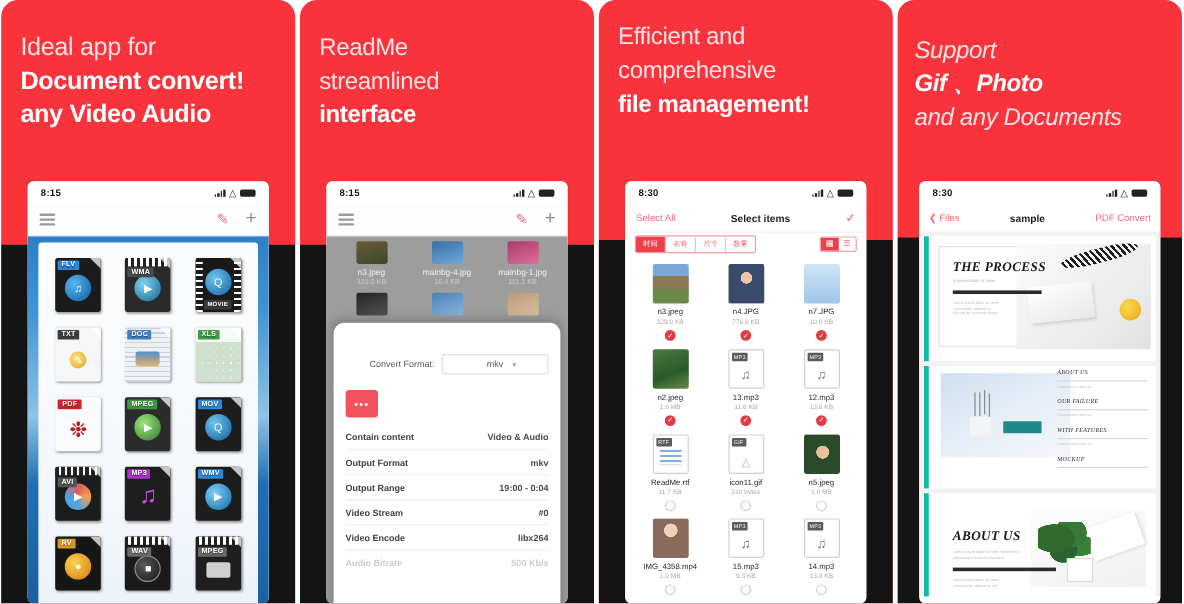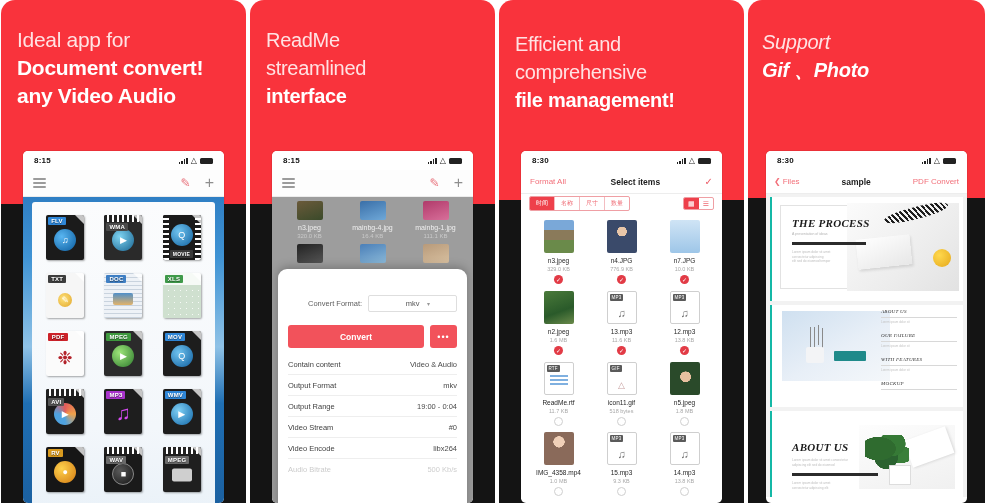--- a/index.html
+++ b/index.html
@@ -34,21 +34,21 @@
   }
   .headline .line {
     font-size: 21px;
     line-height: 28px;
     letter-spacing: -0.3px;
     white-space: nowrap;
   }
   .headline .light { font-weight: 400; color: #ffe2e3; }
   .headline .bold  { font-weight: 700; color: #ffffff; }
   .panel-2 .headline .line { font-size: 20px; }
-  .panel-3 .headline { padding-top: 30px; }
+  .panel-3 .headline { padding-top: 17px; }
   .panel-3 .headline .line { font-size: 20px; }
   .panel-4 .headline { padding-top: 28px; padding-left: 14px; }
   .panel-4 .headline .line { font-size: 20px; font-style: italic; }
 
   
   .phone {
     position: absolute;
     left: 22px; right: 22px;
     background: #ffffff;
     border-radius: 5px;
@@ -210,21 +210,21 @@
     display: flex; align-items: center; justify-content: center;
   }
   .btn-more {
     width: 27px; height: 23px; background: #f2525b; border-radius: 3px;
     color: #fff; font-size: 9px; letter-spacing: 1px;
     display: flex; align-items: center; justify-content: center;
   }
   .spec-row {
     display: flex; align-items: center; justify-content: space-between;
     height: 21px; border-bottom: 1px solid #eeeeee;
-    font-size: 7.5px; color: #3f3f3f;
+    font-size: 7.5px; color: #3f3f3f; font-weight: bold;
   }
   .spec-row .val { color: #4a4a4a; }
   .spec-row.first { margin-top: 6px; }
   .spec-row.cut { opacity: 0.28; border-bottom: none; }
 
   
   .sel-nav {
     height: 24px; display: flex; align-items: center;
     justify-content: space-between; padding: 0 9px;
     background: #fff; border-bottom: 1px solid #ededed;
@@ -288,21 +288,21 @@
     height: 24px; display: flex; align-items: center;
     justify-content: space-between; padding: 0 8px;
     background: #fff; border-bottom: 1px solid #ededed;
   }
   .pdf-nav .back { font-size: 8px; color: #f2707a; display: flex; align-items: center; gap: 2px; }
   .pdf-nav .title { font-size: 8.5px; font-weight: 700; color: #1d1d1d; }
   .pdf-nav .action { font-size: 8px; color: #f2707a; }
   .doc-body { background: #f2f2f2; height: 303px; padding: 3px 4px; overflow: hidden; position: relative; }
   .slide {
     background: #fff; margin-bottom: 4px; position: relative;
-    border-left: 2px solid #14b8a6;
+    border-left: 4px solid #14b8a6;
     padding: 8px 8px;
     overflow: hidden;
   }
   .slide-1 { height: 104px; }
   .slide-2 { height: 102px; }
   .slide-3 { height: 96px; }
   .slide .kicker-box {
     position: absolute; left: 8px; top: 8px; width: 100px; height: 84px;
     border: 1px solid #e2e2e2;
   }
@@ -585,21 +585,20 @@
         <div class="modal">
           <span class="close" style="font-size:0">close-icon</span>
           <div class="fmt-row">
             <span class="fmt-label">Convert Format:</span>
             <span class="fmt-select">
               <span>mkv</span>
               <span class="caret">▾</span>
             </span>
           </div>
           <div class="btn-row">
-            <span class="btn-convert">Convert</span>
             <span class="btn-more">•••</span>
           </div>
           <div class="spec-row first">
             <span>Contain content</span>
             <span class="val">Video &amp; Audio</span>
           </div>
           <div class="spec-row">
             <span>Output Format</span>
             <span class="val">mkv</span>
           </div>
@@ -639,21 +638,21 @@
               <i></i>
               <i></i>
               <i></i>
               <i></i>
             </span>
           <span class="wifi">△</span>
           <span class="batt"></span>
         </span>
       </div>
       <div class="sel-nav">
-        <span class="selall">Format All</span>
+        <span class="selall">Select All</span>
         <span class="title">Select items</span>
         <span class="check">✓</span>
       </div>
       <div class="sort-bar">
         <span class="seg">
           <span class="on">时间</span>
           <span>名称</span>
           <span>尺寸</span>
           <span>数量</span>
         </span>
@@ -759,20 +758,21 @@
         </div>
 
       </div>
     </div>
   </div>
 
   <div class="panel panel-4">
     <div class="headline">
       <div class="line light">Support</div>
       <div class="line bold">Gif 、Photo</div>
+      <div class="line light">and any Documents</div>
     </div>
     <div class="backdrop"></div>
     <div class="phone">
       <div class="statusbar">
         <span class="time">8:30</span>
         <span class="status-icons">
           <span class="sig">
               <i></i>
               <i></i>
               <i></i>

